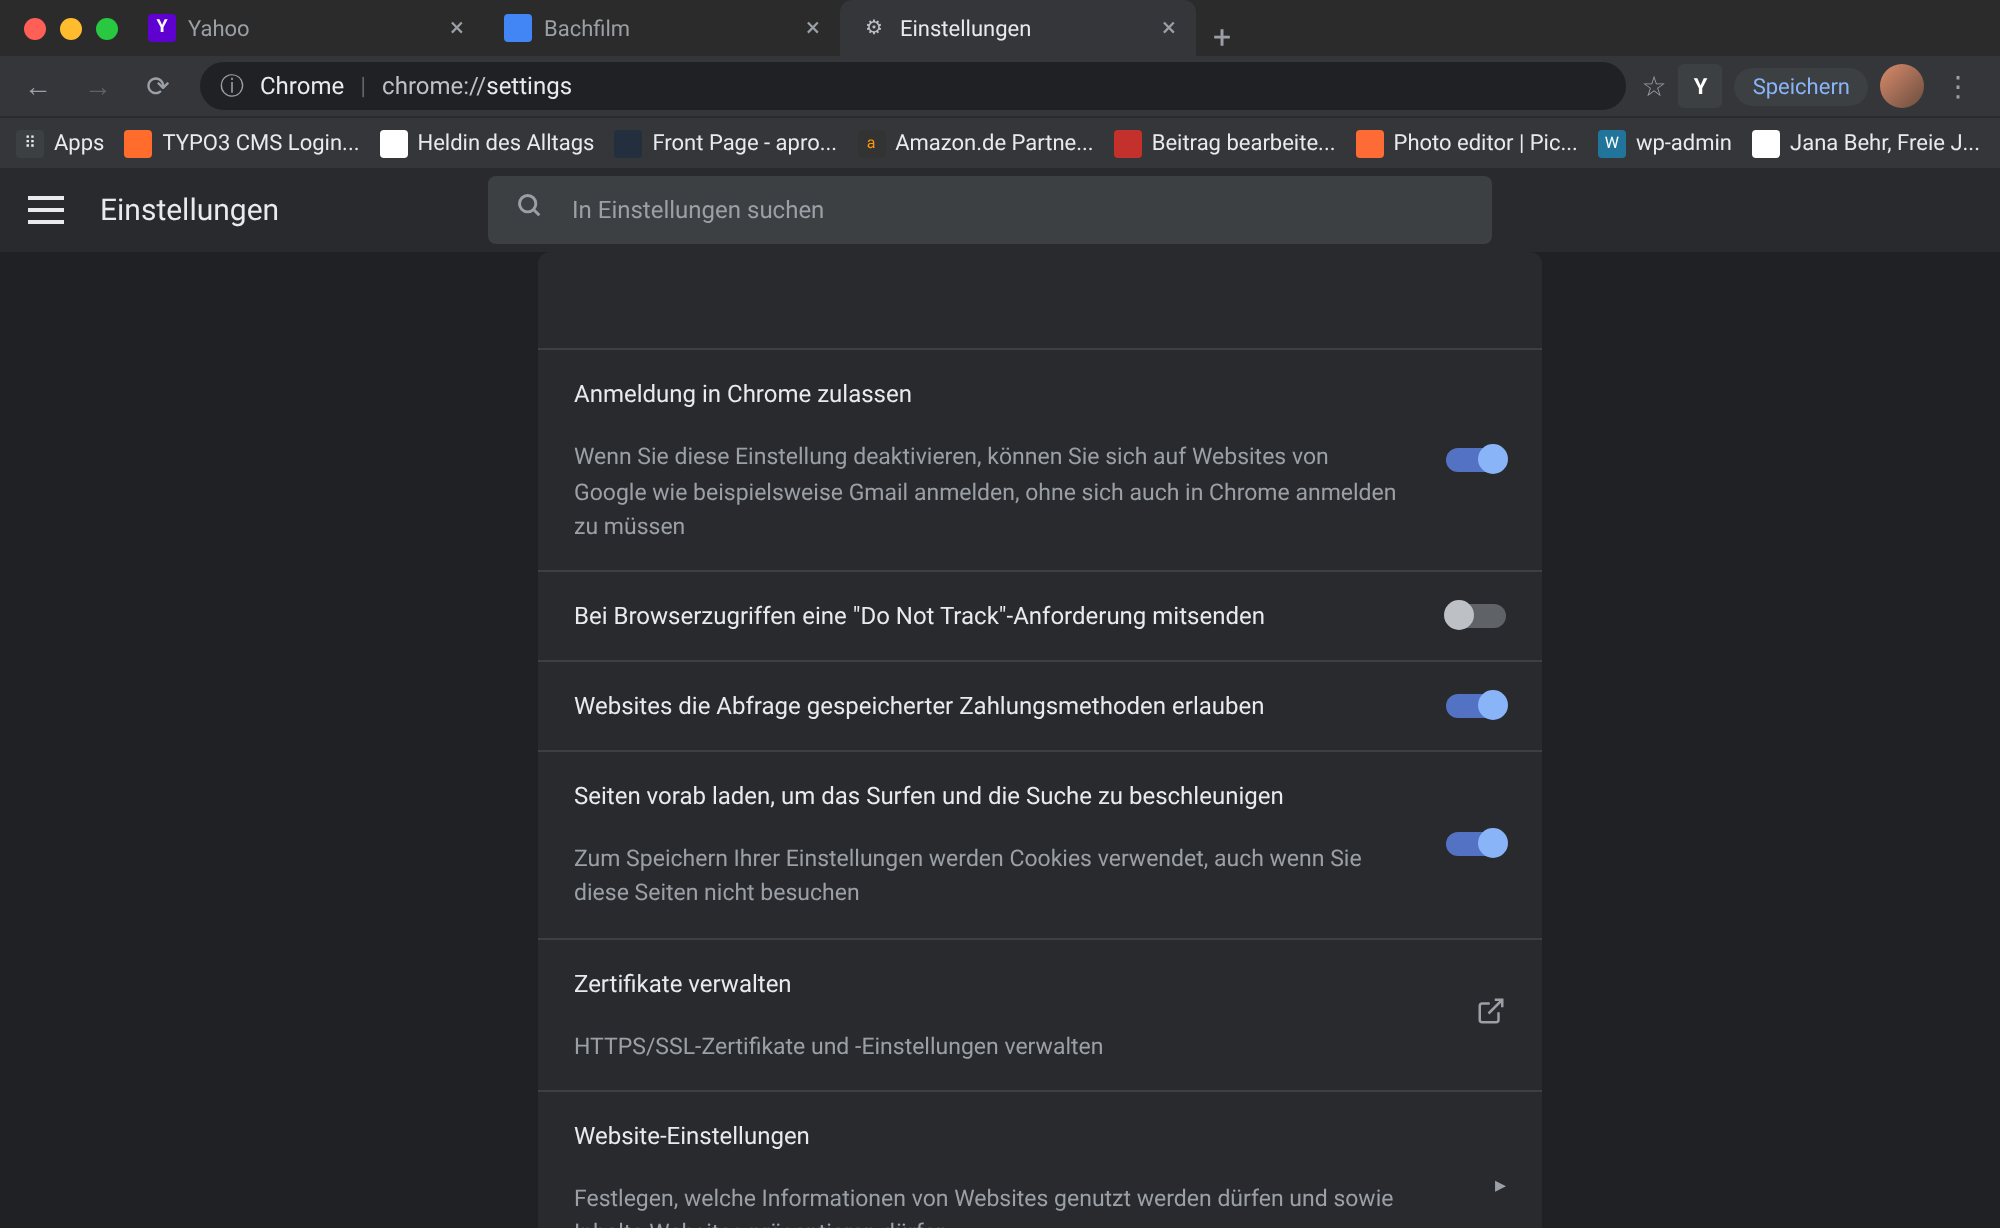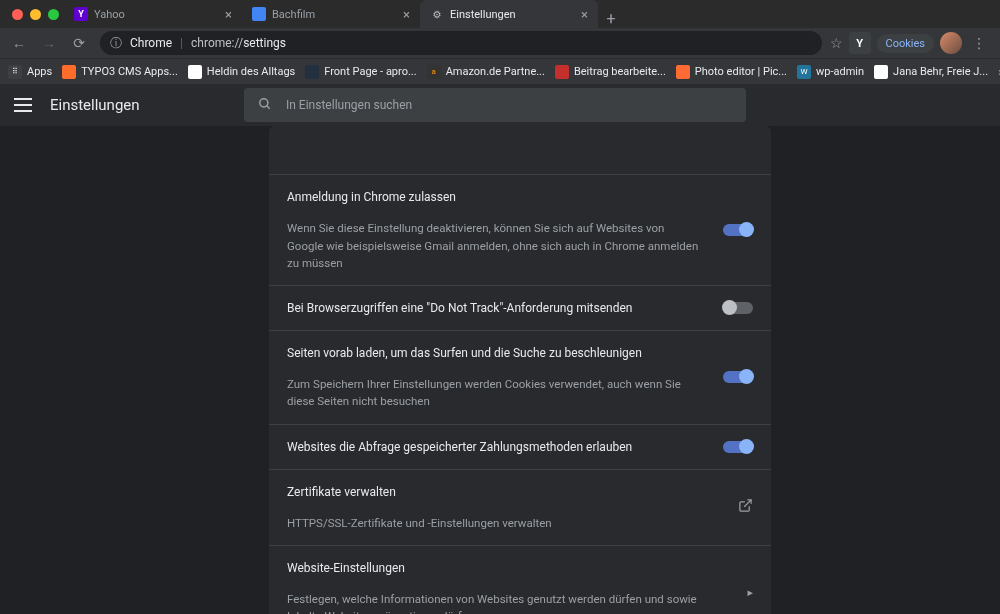--- a/index.html
+++ b/index.html
@@ -119,34 +119,34 @@
   <div class="nav-btn">⟳</div>
   <div class="omnibox">
     <span>ⓘ</span>
     <span class="chip">Chrome</span>
     <span class="sep">|</span>
     <span><span class="scheme">chrome://</span><span class="path">settings</span></span>
   </div>
   <div class="toolbar-right">
     <span class="star">☆</span>
     <div class="ext-btn">Y</div>
-    <div class="pause-pill">Cookies</div>
+    <div class="pause-pill">Speichern</div>
     <div class="avatar"></div>
     <div class="menu-dots">⋮</div>
   </div>
 </div>
 
 <div class="bookmarks-bar">
   <div class="bk">
       <span class="bk-icon bk-apps">⠿</span>
       <span>Apps</span>
     </div>
   <div class="bk">
       <span class="bk-icon bk-orange"></span>
-      <span>TYPO3 CMS Apps...</span>
+      <span>TYPO3 CMS Login...</span>
     </div>
   <div class="bk">
       <span class="bk-icon bk-white"></span>
       <span>Heldin des Alltags</span>
     </div>
   <div class="bk">
       <span class="bk-icon bk-dark"></span>
       <span>Front Page - apro...</span>
     </div>
   <div class="bk">
@@ -210,29 +210,29 @@
 
       <div class="row">
         <div class="row-text">
           <div class="row-title">Bei Browserzugriffen eine "Do Not Track"-Anforderung mitsenden</div>
         </div>
         <div class="toggle off"></div>
       </div>
 
       <div class="row">
         <div class="row-text">
+          <div class="row-title">Websites die Abfrage gespeicherter Zahlungsmethoden erlauben</div>
+        </div>
+        <div class="toggle on"></div>
+      </div>
+
+      <div class="row">
+        <div class="row-text">
           <div class="row-title">Seiten vorab laden, um das Surfen und die Suche zu beschleunigen</div>
           <div class="row-sub">Zum Speichern Ihrer Einstellungen werden Cookies verwendet, auch wenn Sie diese Seiten nicht besuchen</div>
-        </div>
-        <div class="toggle on"></div>
-      </div>
-
-      <div class="row">
-        <div class="row-text">
-          <div class="row-title">Websites die Abfrage gespeicherter Zahlungsmethoden erlauben</div>
         </div>
         <div class="toggle on"></div>
       </div>
 
       <div class="row">
         <div class="row-text">
           <div class="row-title">Zertifikate verwalten</div>
           <div class="row-sub">HTTPS/SSL-Zertifikate und -Einstellungen verwalten</div>
         </div>
         <span class="ext-link-icon">

